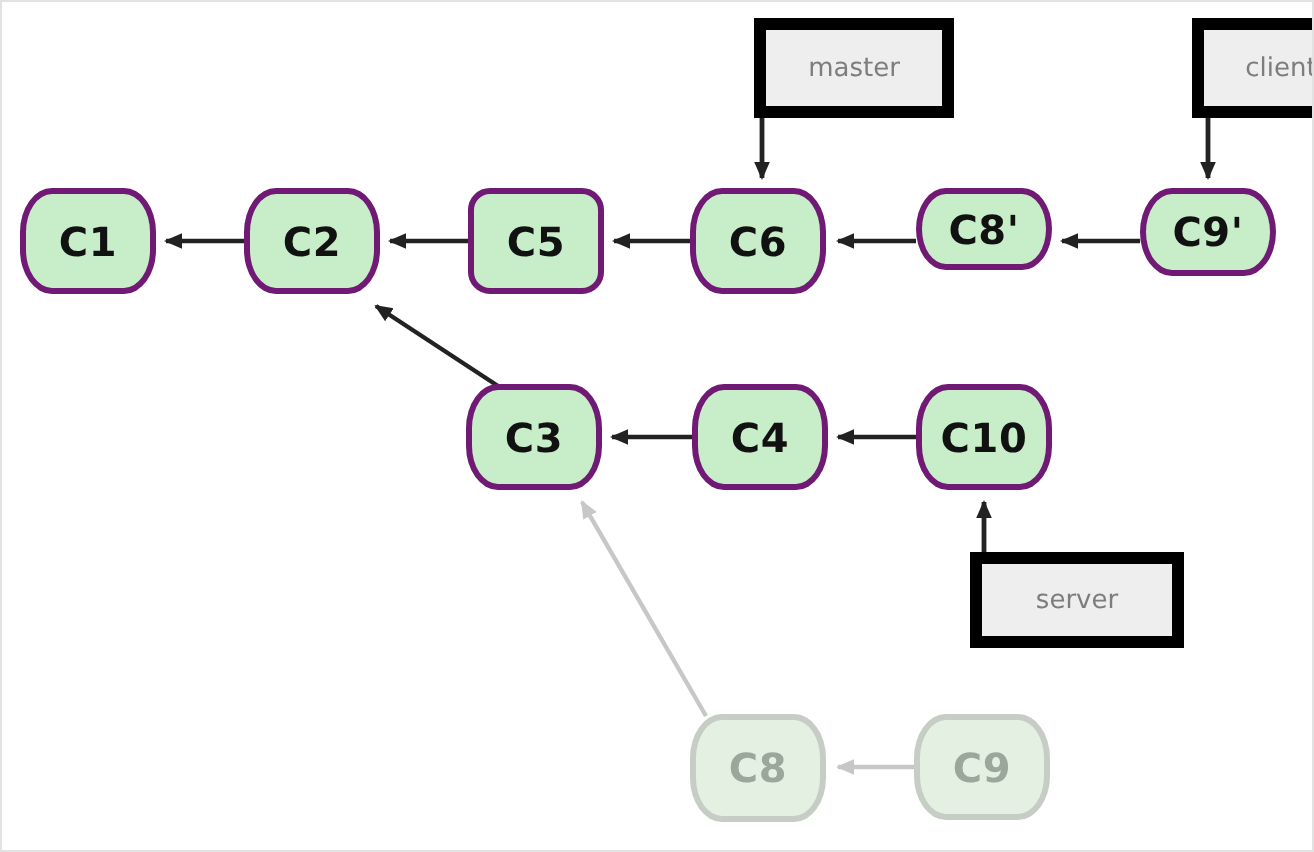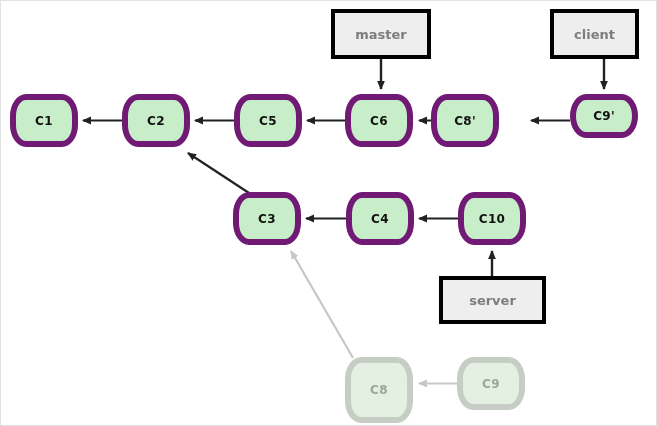--- a/index.html
+++ b/index.html
@@ -20,48 +20,49 @@
   #edges {
     position: absolute;
     left: 0; top: 0;
     width: 657px;
     height: 426px;
   }
   .commit {
     position: absolute;
     box-sizing: border-box;
     background: #c8edc9;
-    border: 6px solid #701a75;
+    border: 3px solid #701a75;
     border-radius: 16px / 22px;
     display: flex;
     align-items: center;
     justify-content: center;
     color: #111111;
-    font-size: 12px;
+    font-size: 20px;
     font-weight: bold;
     letter-spacing: 0.3px;
     z-index: 3;
   }
   .commit.faded {
     background: #e4f1e2;
     border-color: #c6cdc4;
     color: #9aa79a;
   }
   .ref {
     position: absolute;
     box-sizing: border-box;
     background: #eeeeee;
-    border: 4px solid #000000;
+    border: 6px solid #000000;
     display: flex;
     align-items: center;
     justify-content: center;
     color: #7d7d7d;
     font-size: 13px;
-    font-weight: bold;
+    font-weight: normal;
     z-index: 3;
+    margin-left: 46px;
   }
 </style>
 </head>
 <body>
 
 <div id="canvas">
 
   <svg id="edges" viewBox="0 0 657 426" xmlns="http://www.w3.org/2000/svg">
     <defs>
       <marker id="ah" markerWidth="9" markerHeight="9" refX="8" refY="4.5" orient="auto" markerUnits="userSpaceOnUse">
@@ -92,29 +93,29 @@
 
     <g stroke="#222222" stroke-width="2.4" fill="none" marker-end="url(#ah)">
       <line x1="380" y1="58" x2="380" y2="88"></line>
       <line x1="603" y1="58" x2="603" y2="88"></line>
       <line x1="491" y1="275" x2="491" y2="250"></line>
     </g>
   </svg>
 
   <div class="commit" style="left:9px;top:93px;width:68px;height:53px;">C1</div>
   <div class="commit" style="left:121px;top:93px;width:68px;height:53px;">C2</div>
-  <div class="commit" style="left:233px;top:93px;width:68px;height:53px;">C5</div>
+  <div class="commit" style="left:233px;top:93px;width:68px;height:53px;border-radius:11px;">C5</div>
   <div class="commit" style="left:344px;top:93px;width:68px;height:53px;">C6</div>
-  <div class="commit" style="left:430px;top:93px;width:68px;height:53px;">C8'</div>
+  <div class="commit" style="left:457px;top:93px;width:68px;height:41px;">C8'</div>
   <div class="commit" style="left:569px;top:93px;width:68px;height:44px;">C9'</div>
 
   <div class="commit" style="left:232px;top:191px;width:68px;height:53px;">C3</div>
   <div class="commit" style="left:345px;top:191px;width:68px;height:53px;">C4</div>
   <div class="commit" style="left:457px;top:191px;width:68px;height:53px;">C10</div>
 
-  <div class="commit faded" style="left:344px;top:356px;width:68px;height:66px;">C8</div>
+  <div class="commit faded" style="left:344px;top:356px;width:68px;height:54px;">C8</div>
   <div class="commit faded" style="left:456px;top:356px;width:68px;height:53px;">C9</div>
 
   <div class="ref" style="left:330px;top:8px;width:100px;height:50px;">master</div>
   <div class="ref" style="left:549px;top:8px;width:89px;height:50px;">client</div>
   <div class="ref" style="left:438px;top:275px;width:107px;height:48px;">server</div>
 
 </div>
 
 </body></html>

